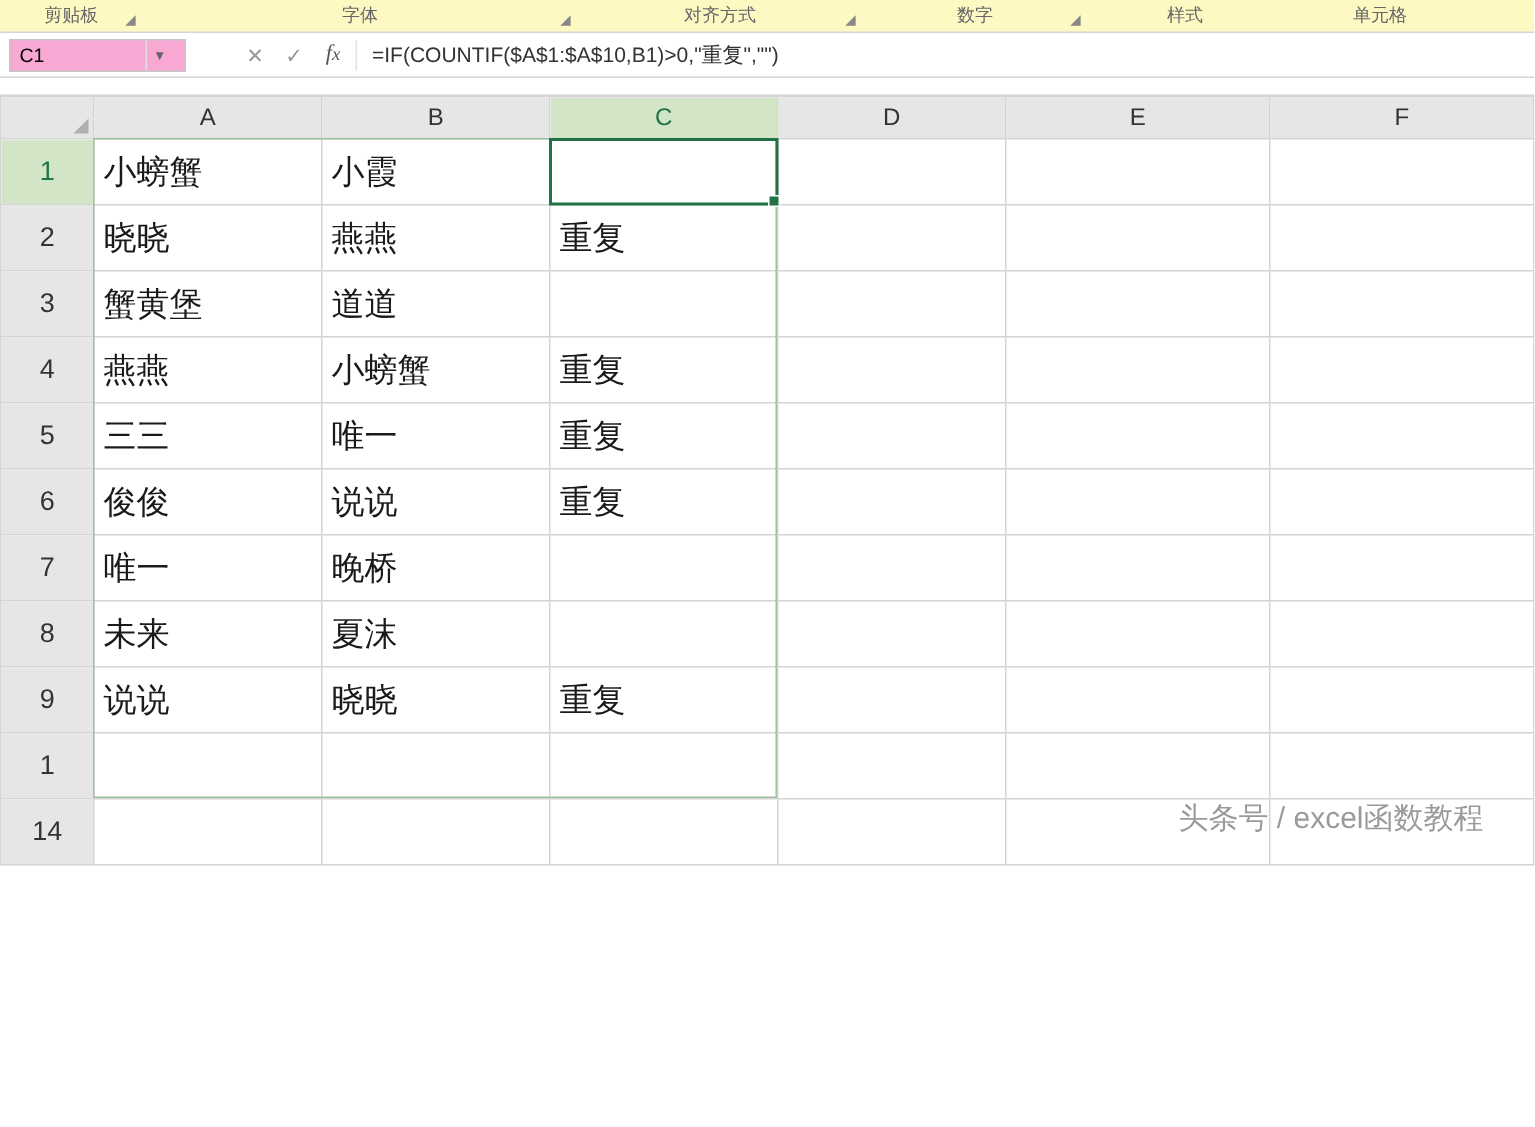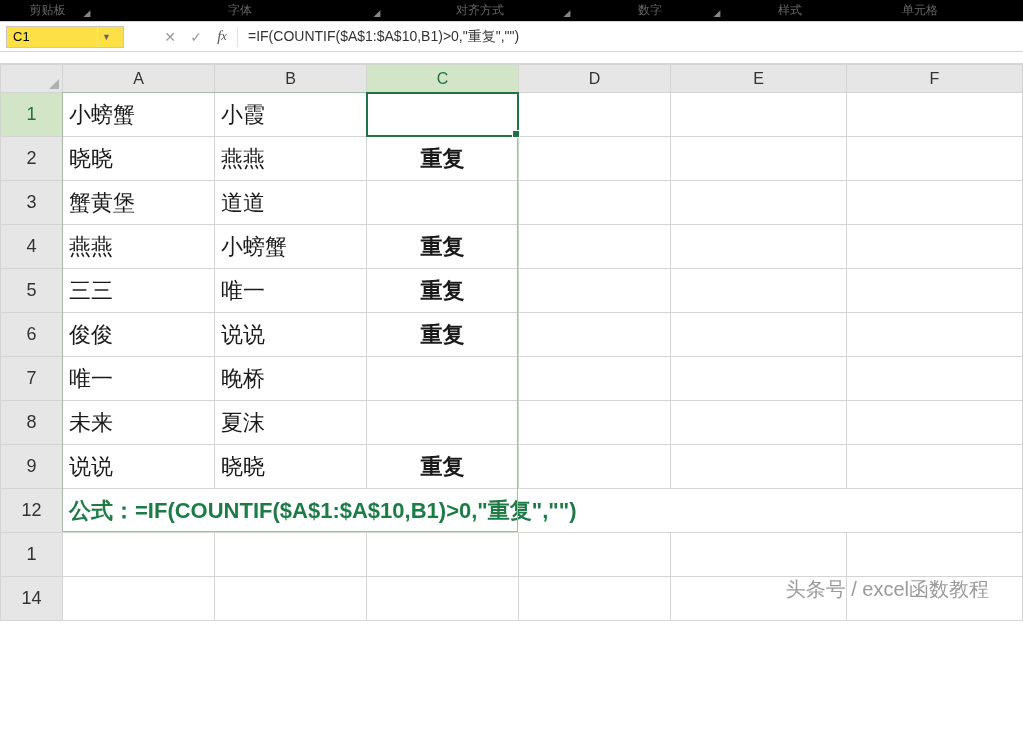--- a/index.html
+++ b/index.html
@@ -10,21 +10,21 @@
     color: #333;
     overflow: hidden;
     width: 1023px;
     height: 751px;
   }
 
   
   .ribbon-groups {
     display: flex;
     height: 22px;
-    background: #000000;
+    background: #fef9c3;
     border-bottom: 1px solid #d4d4d4;
     align-items: center;
     font-size: 12px;
     color: #666;
   }
   .ribbon-group {
     display: flex;
     align-items: center;
     justify-content: center;
     height: 100%;
@@ -59,21 +59,21 @@
     background: #ffffff;
     border-bottom: 1px solid #d4d4d4;
   }
   .name-box {
     width: 118px;
     height: 22px;
     margin: 0 3px 0 6px;
     border: 1px solid #c6c6c6;
     display: flex;
     align-items: center;
-    background:#fde047;
+    background:#f9a8d4;
   }
   .name-box input {
     border: none;
     outline: none;
     width: 90px;
     padding: 0 6px;
     font-size: 13px;
     background:transparent;
   }
   .name-box .dd {
@@ -172,21 +172,21 @@
     color:#217346;
   }
   
   td.cell {
     font-size: 22px;
     padding: 0 6px;
     height: 44px;
     vertical-align: middle;
     color:#1a1a1a;
   }
-  .c-green { color: #1e7a47; font-weight: bold; text-align: center; }
+  .c-green { color: #1e7a47; font-weight: normal; }
   .formula-note { color:#1e7a47; font-weight:bold; font-size:22px; white-space:nowrap;}
 
   
   .w-rownum { width: 62px; }
   .w-A { width: 152px; }
   .w-B { width: 152px; }
   .w-C { width: 152px; }
   .w-D { width: 152px; }
   .w-E { width: 176px; }
   .w-F { width: 176px; }
@@ -372,26 +372,20 @@
     <tr>
       <td class="row-hdr">9</td>
       <td class="cell">说说</td>
       <td class="cell">晓晓</td>
       <td class="cell c-green">重复</td>
       <td class="cell"></td>
       <td class="cell"></td>
       <td class="cell"></td>
     </tr>
     <tr>
-      <td class="row-hdr">12</td>
-      <td class="cell" colspan="6">
-        <span class="formula-note">公式：=IF(COUNTIF($A$1:$A$10,B1)&gt;0,"重复","")</span>
-      </td>
-    </tr>
-    <tr>
       <td class="row-hdr">1</td>
       <td class="cell"></td>
       <td class="cell"></td>
       <td class="cell"></td>
       <td class="cell"></td>
       <td class="cell"></td>
       <td class="cell"></td>
     </tr>
     <tr>
       <td class="row-hdr">14</td>

